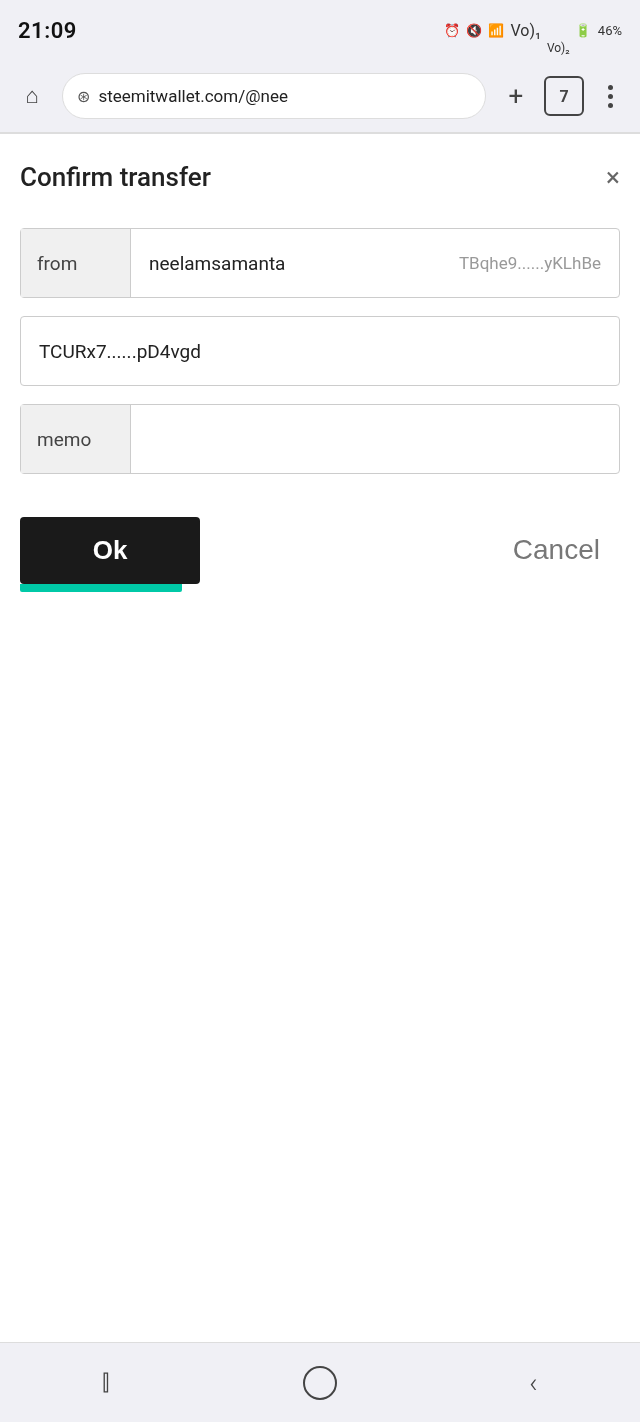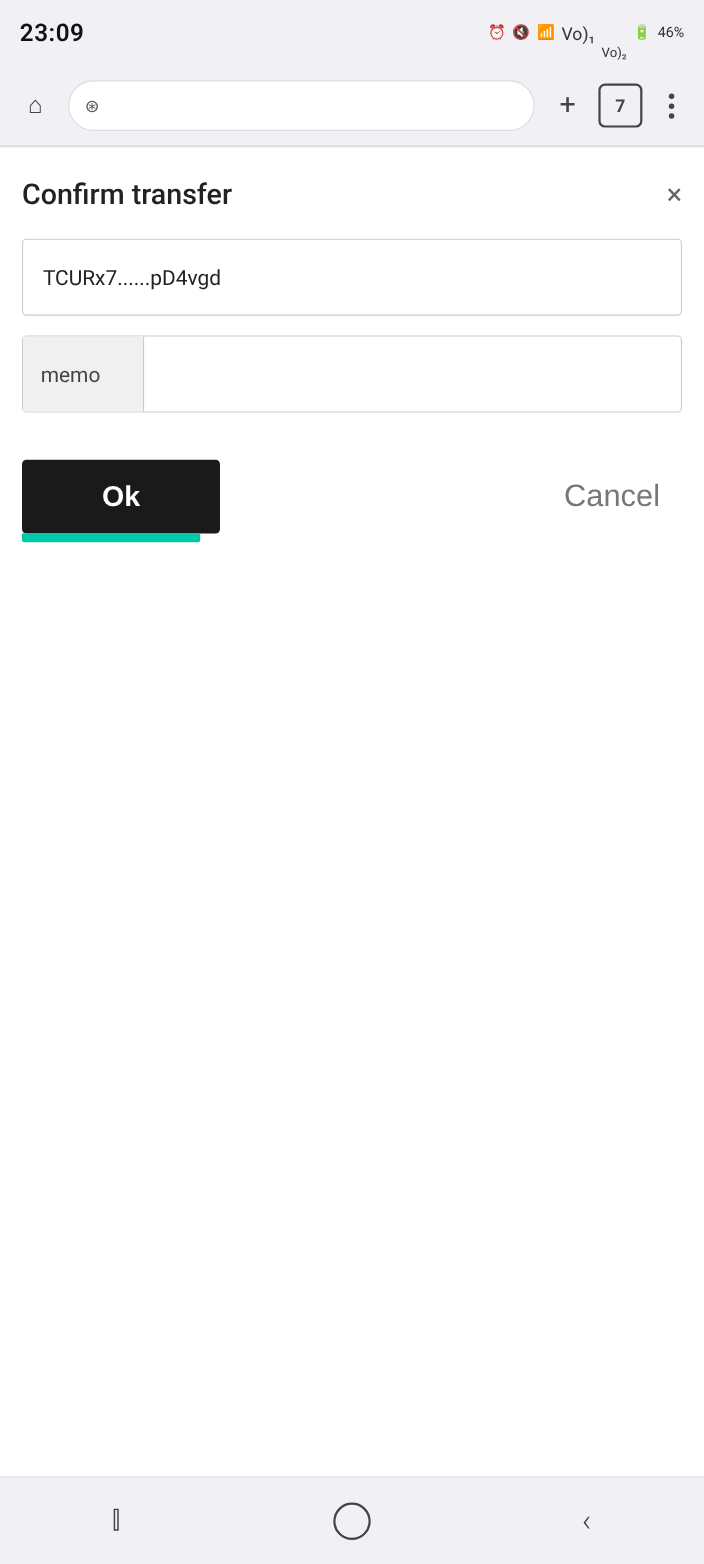--- a/index.html
+++ b/index.html
@@ -138,21 +138,21 @@
       background: #fff;
       padding: 28px 20px 40px 20px;
       position: relative;
     }
 
     
     .dialog-title-row {
       display: flex;
       align-items: center;
       justify-content: space-between;
-      margin-bottom: 25px;
+      margin-bottom: 36px;
     }
     .dialog-title {
       font-size: 26px;
       font-weight: 500;
       color: #222;
     }
     .dialog-close-btn {
       font-size: 26px;
       color: #666;
       cursor: pointer;
@@ -251,38 +251,39 @@
       width: 60px;
       height: 50px;
       font-size: 28px;
       color: #444;
     }
   </style>
 </head>
 <body>
 
 <div class="status-bar">
-  <span class="status-time">23:09</span>
+  <span class="status-time">21:09</span>
   <div class="status-icons">
     <span>⏰</span>
     <span>🔇</span>
     <span>📶</span>
     <span style="font-size:16px;">Vo)₁</span>
     <span style="font-size:12px;margin-top:36px;">Vo)₂</span>
     <span>🔋</span>
     <span>46%</span>
   </div>
 </div>
 
 <div class="browser-bar">
   <div class="browser-home-btn">
     <span>⌂</span>
   </div>
   <div class="browser-url-bar">
     <span class="browser-url-icon">⊛</span>
+    <span class="browser-url-text">steemitwallet.com/@nee</span>
   </div>
   <div class="browser-actions">
     <div class="browser-add-btn">
       <span>+</span>
     </div>
     <div class="browser-tabs-btn">
       <span>7</span>
     </div>
     <div class="browser-menu-btn">
       <span class="dot"></span>
@@ -294,20 +295,27 @@
 
 <div class="browser-divider"></div>
 
 <div class="main-content">
 
   <div class="dialog-title-row">
     <span class="dialog-title">Confirm transfer</span>
     <span class="dialog-close-btn">×</span>
   </div>
 
+  <div class="form-row">
+    <div class="form-label">from</div>
+    <div class="form-value">
+      <span>neelamsamanta</span>
+      <span class="form-value-secondary">TBqhe9......yKLhBe</span>
+    </div>
+  </div>
 
   <div class="form-row">
     <div class="form-value">
       <span>TCURx7......pD4vgd</span>
     </div>
   </div>
 
 
   <div class="form-row">
     <div class="form-label">memo</div>

